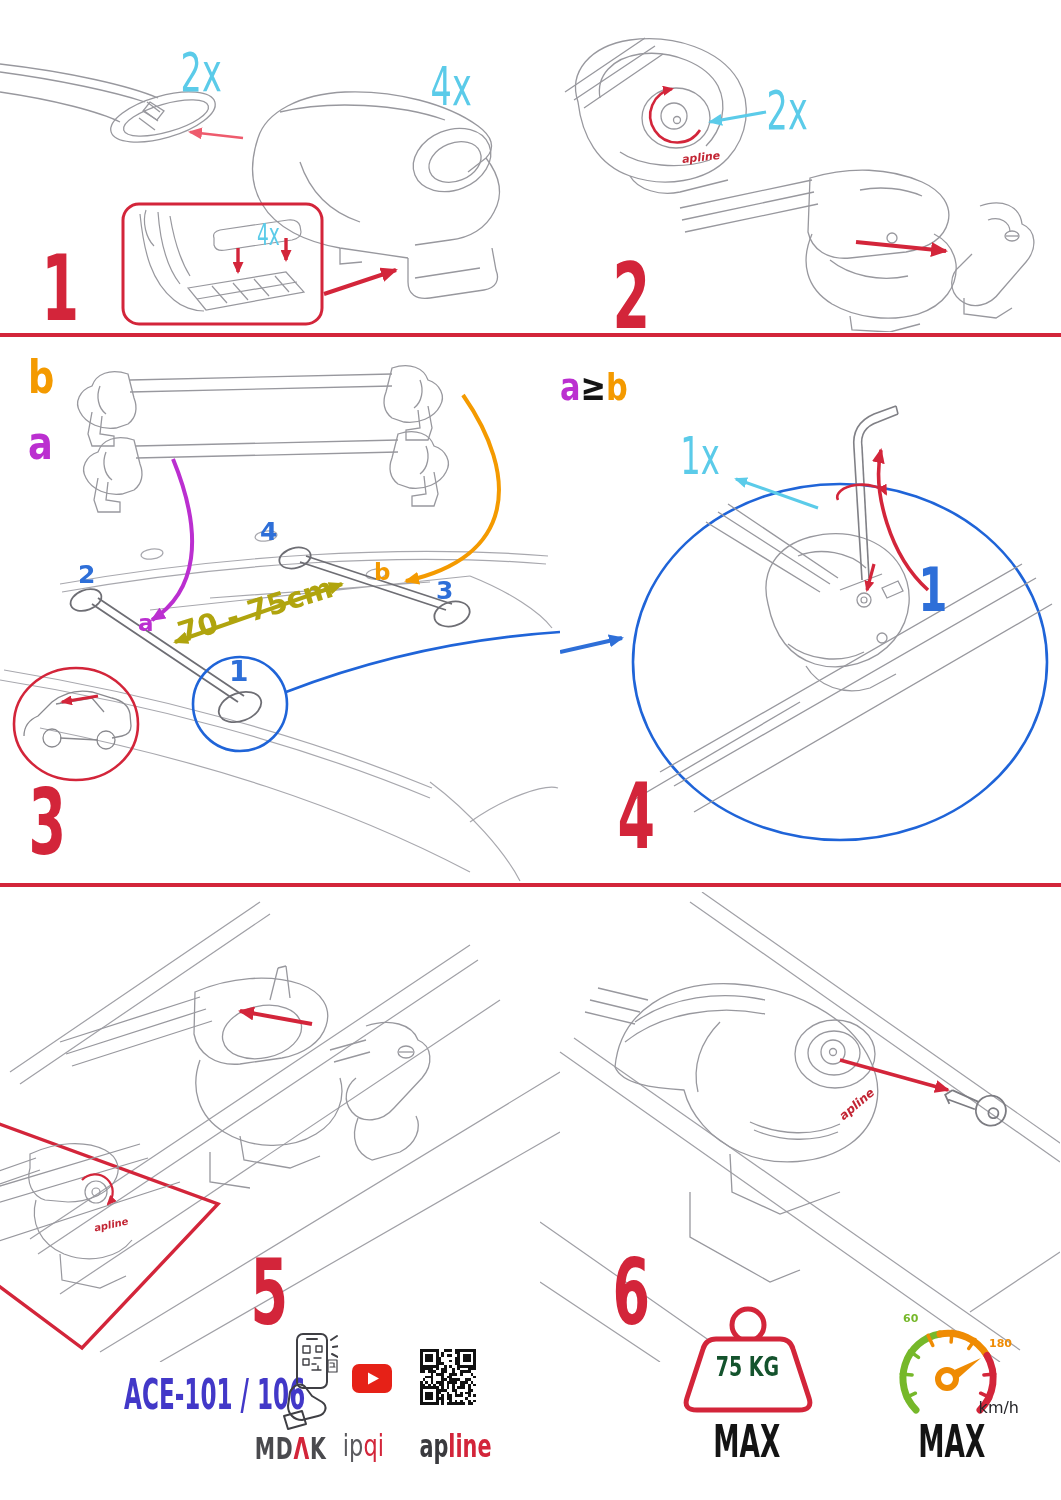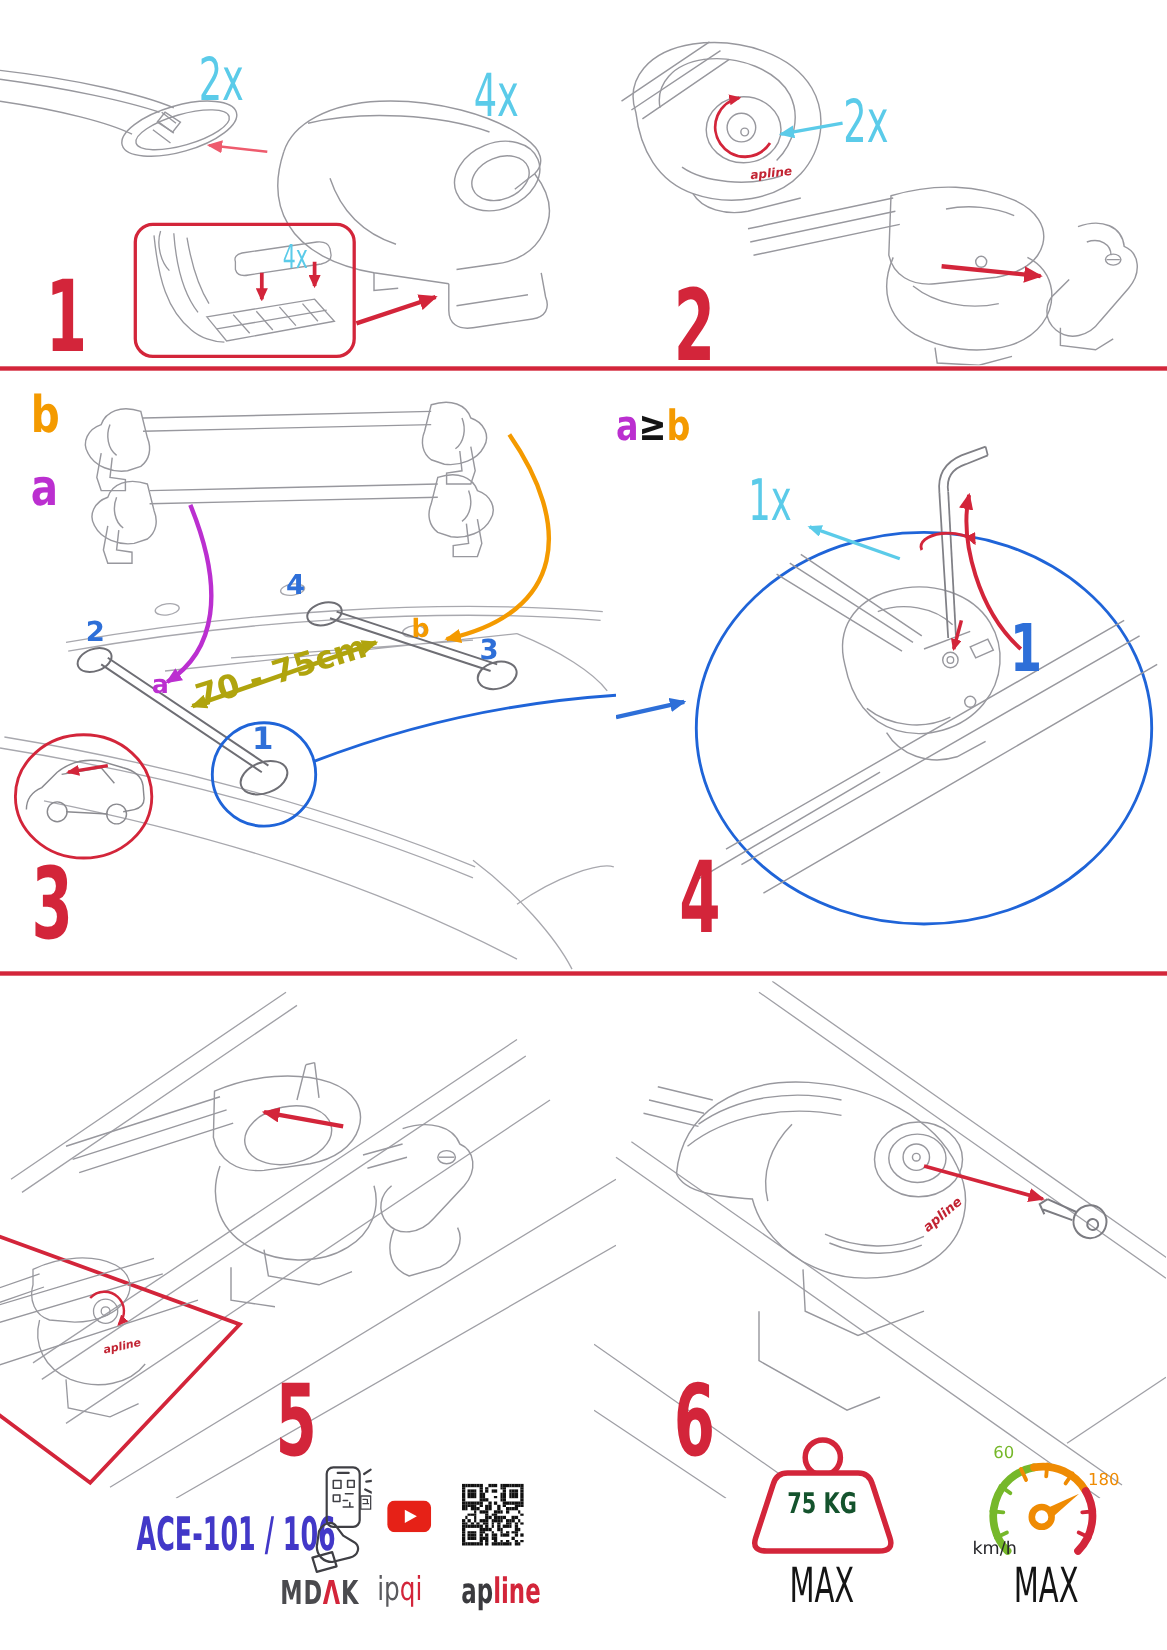--- a/index.html
+++ b/index.html
@@ -39,24 +39,24 @@
   .mdak .sq{transform:scaleX(.68);}
   .mdak .r{color:#d3253a;}
   .ipqi{font-size:30px;color:#5a5a5e;}
   .ipqi .sq{transform:scaleX(.75);}
   .ipqi .r{color:#d3253a;}
   .apline{font-size:32px;font-weight:bold;color:#3a3a3e;}
   .apline .sq{transform:scaleX(.65);}
   .apline .r{color:#d3253a;}
   .kg{font-size:26px;font-weight:bold;color:#14532d;}
   .kg .sq{transform:scaleX(.73);}
-  .maxlbl{font-size:44px;font-weight:normal;color:#141414;}
+  .maxlbl{font-size:44px;font-weight:bold;color:#141414;}
   .maxlbl .sq{transform:scaleX(.6);}
-  .speedlbl{position:absolute;font-size:15px;font-weight:normal;line-height:1;}
-  .kmh{position:absolute;font-size:16px;color:#26262a;text-align:left;line-height:1;}
+  .speedlbl{position:absolute;font-size:11px;font-weight:bold;line-height:1;}
+  .kmh{position:absolute;font-size:16px;color:#26262a;text-align:right;line-height:1;}
   .qr{position:absolute;display:grid;grid-template-columns:repeat(21,1fr);grid-template-rows:repeat(21,1fr);background:#fff;}
   .qr .qd{background:#111;}
   svg{display:block;}
 </style>
 </head>
 <body>
 
 <div id="page">
 
   <svg class="abs" style="left:0;top:30px" width="560" height="290" viewBox="0 0 560 290">

